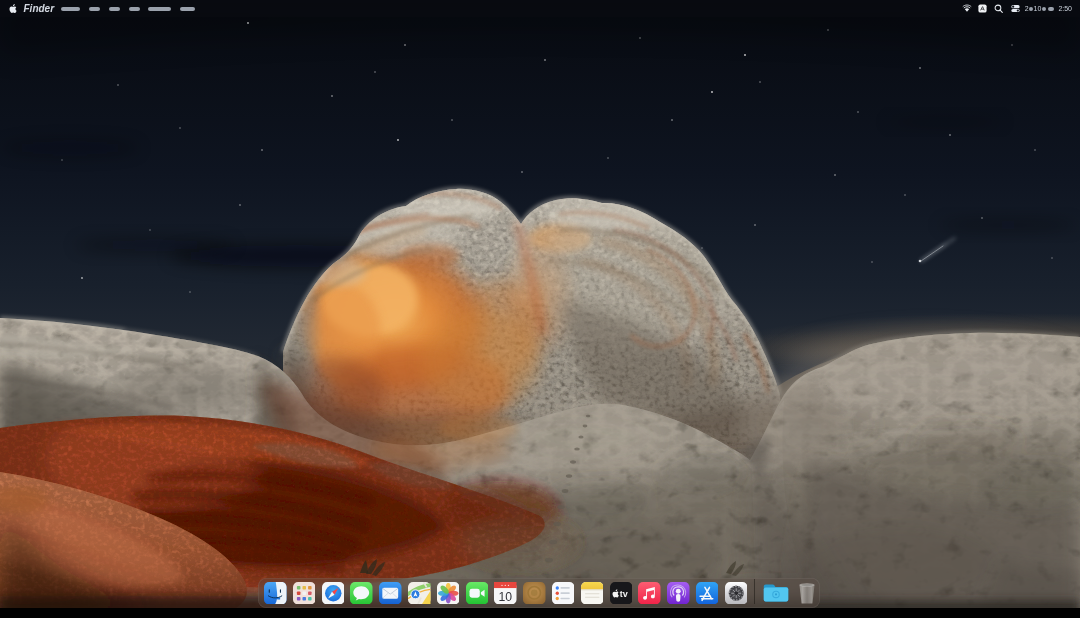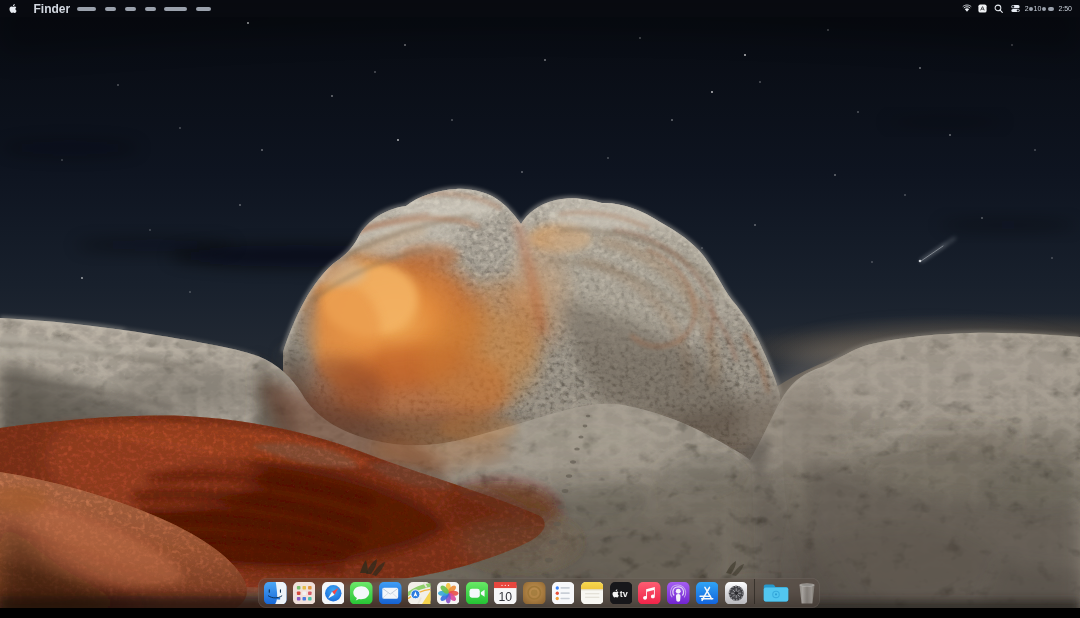--- a/index.html
+++ b/index.html
@@ -333,21 +333,21 @@
 <ellipse cx="20" cy="500" rx="28" ry="14" fill="#9c5826" opacity="0.5" filter="url(#b4)"></ellipse>
 <path d="M0,600 L1080,600 L1080,618 L0,618 Z" fill="#2b2721" opacity="0.8" filter="url(#b4)"></path>
 <path d="M0,596 L420,596 L420,618 L0,618 Z" fill="#33130c" opacity="0.7" filter="url(#b4)"></path>
 <path d="M0,0 L1080,0 L1080,55 C720,22 360,22 0,55 Z" fill="#000000" opacity="0.22" filter="url(#b14)"></path>
 <path d="M0,618 L0,510 C35,556 90,592 160,610 Z" fill="#1e0a06" opacity="0.55" filter="url(#b14)"></path>
 </svg>
 <div id="menubar">
  <svg width="9.5" height="9.5" viewBox="0 0 13 13" style="margin-left:8px;">
   <path d="M8.7,2.1 C8.2,2.7 7.4,3.1 6.7,3.05 C6.6,2.3 7,1.5 7.4,1.05 C7.9,0.5 8.7,0.1 9.3,0.1 C9.4,0.85 9.1,1.6 8.7,2.1 Z M9.3,3.3 C8.3,3.24 7.5,3.85 7,3.85 C6.5,3.85 5.8,3.33 5,3.35 C4,3.37 3.05,3.95 2.55,4.85 C1.5,6.65 2.27,9.3 3.3,10.77 C3.8,11.5 4.4,12.3 5.2,12.27 C5.95,12.24 6.25,11.78 7.15,11.78 C8.05,11.78 8.32,12.27 9.12,12.25 C9.94,12.24 10.46,11.52 10.96,10.8 C11.53,9.97 11.76,9.17 11.78,9.13 C11.76,9.11 10.2,8.51 10.18,6.73 C10.17,5.24 11.4,4.53 11.45,4.49 C10.75,3.46 9.67,3.35 9.3,3.3 Z" fill="#e8ecf2"></path>
  </svg>
- <span style="font-weight:bold;font-size:12px;margin-left:16px;opacity:0.95;">Finder</span>
+ <span style="font-weight:bold;font-size:10px;margin-left:6px;opacity:0.95;font-style:italic;">Finder</span>
  <span class="greek" style="width:19px;margin-left:7px;"></span>
  <span class="greek" style="width:11px;margin-left:9px;"></span>
  <span class="greek" style="width:11px;margin-left:9px;"></span>
  <span class="greek" style="width:11px;margin-left:9px;"></span>
  <span class="greek" style="width:23px;margin-left:8px;"></span>
  <span class="greek" style="width:15px;margin-left:9px;"></span>
  <div style="flex:1"></div>
  <svg width="10" height="10" viewBox="0 0 12 12" style="margin-right:6px;">
   <path d="M6,9.4 L3.4,6.2 C4.1,5.5 5,5.1 6,5.1 C7,5.1 7.9,5.5 8.6,6.2 Z" fill="#e8ecf2"></path>
   <path d="M2.2,4.8 C3.2,3.85 4.55,3.3 6,3.3 C7.45,3.3 8.8,3.85 9.8,4.8" fill="none" stroke="#e8ecf2" stroke-width="1.1"></path>

